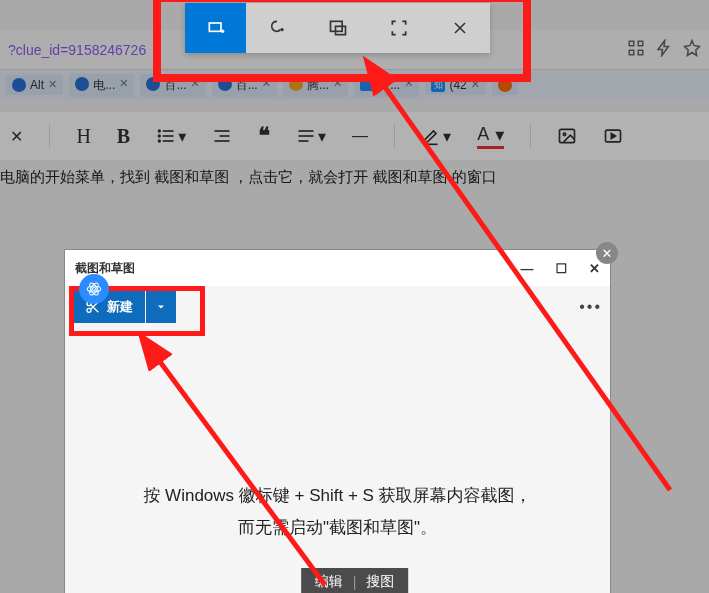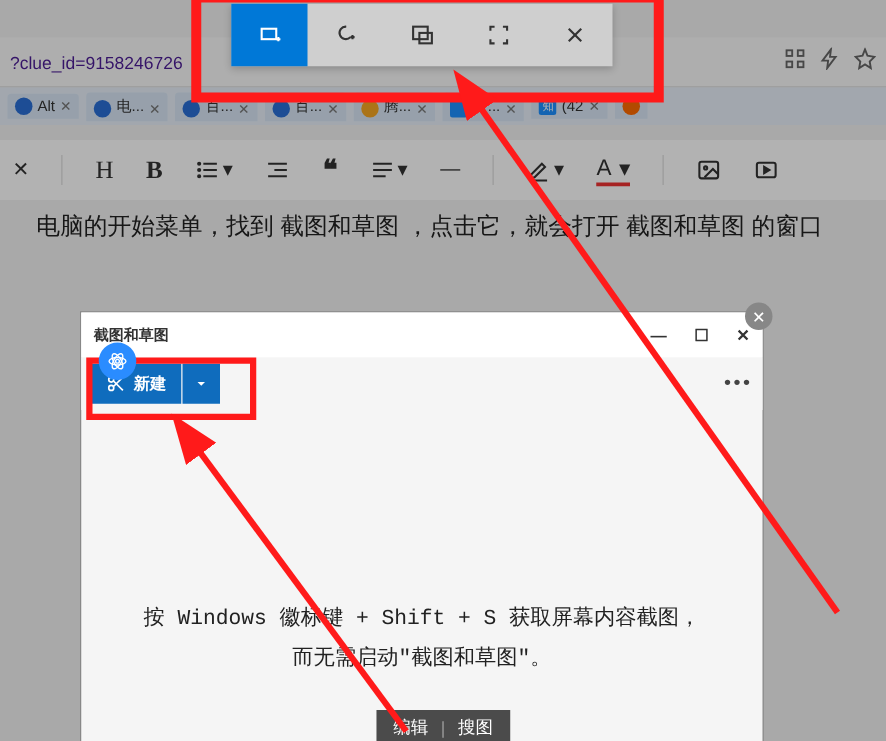--- a/index.html
+++ b/index.html
@@ -9,53 +9,53 @@
 
   
   .snip-toolbar { position: absolute; top: 3px; left: 185px; width: 305px; height: 50px; background: #cfcfcf; display: flex; z-index: 100; box-shadow: 0 2px 6px rgba(0,0,0,0.2); }
   .snip-red-border { position: absolute; top: -6px; left: 153px; width: 378px; height: 88px; border: 8px solid #ff1a1a; z-index: 105; }
   .snip-btn { flex: 1; display: flex; align-items: center; justify-content: center; cursor: pointer; }
   .snip-btn.active { background: #0078d7; }
   .snip-btn svg { width: 20px; height: 20px; }
 
   
   .url-bar { position: absolute; top: 30px; left: 0; right: 0; height: 40px; background: #fafafa; border-bottom: 1px solid #ddd; display: flex; align-items: center; padding: 0 8px; z-index: 20; }
-  .url-text { color: #4c1d95; font-size: 14px; }
+  .url-text { color: #8b5cf6; font-size: 14px; }
   .url-icons { margin-left: auto; display: flex; gap: 10px; color: #666; }
   .url-icons svg { width: 18px; height: 18px; }
 
   .tab-row { position: absolute; top: 70px; left: 0; right: 0; height: 30px; background: #e8f0fa; display: flex; align-items: center; gap: 6px; padding: 0 6px; z-index: 20; font-size: 12px; color: #333; overflow: hidden; }
-  .tab { display: flex; align-items: flex-end; gap: 4px; background: #d8e6f5; border-radius: 3px 3px 0 0; padding: 3px 6px; max-width: 78px; white-space: nowrap; overflow: hidden; }
+  .tab { display: flex; align-items: flex-start; gap: 4px; background: #d8e6f5; border-radius: 3px 3px 0 0; padding: 3px 6px; max-width: 78px; white-space: nowrap; overflow: hidden; }
   .tab .close { color: #777; font-size: 11px; cursor: pointer; }
   .fav { width: 14px; height: 14px; display: inline-block; }
 
   
   .editor-toolbar { position: absolute; top: 112px; left: 0; right: 0; height: 48px; background: #fff; display: flex; align-items: center; gap: 26px; padding: 0 10px; z-index: 20; color: #333; }
   .editor-toolbar .tbtn { display: flex; align-items: center; gap: 2px; cursor: pointer; }
   .editor-toolbar svg { width: 20px; height: 20px; }
   .editor-divider { width: 1px; height: 24px; background: #ddd; }
 
-  .body-text { position: absolute; top: 168px; left: 0; right: 0; font-size: 19px; color: #222; z-index: 20; white-space: nowrap; margin-left: 29px; }
+  .body-text { position: absolute; top: 168px; left: 0; right: 0; font-size: 15px; color: #222; z-index: 20; white-space: nowrap; }
 
   
   .inner-shot { position: absolute; top: 250px; left: 65px; width: 545px; height: 345px; background: #f5f5f5; z-index: 60; box-shadow: 0 0 0 1px #888; }
   .inner-close-badge { position: absolute; top: -8px; right: -8px; width: 22px; height: 22px; border-radius: 50%; background: #878787; color: #fff; display: flex; align-items: center; justify-content: center; font-size: 13px; cursor: pointer; z-index: 65; }
   .inner-titlebar { height: 36px; background: #fff; display: flex; align-items: center; padding: 0 10px; font-size: 12px; font-weight: bold; color: #333; }
   .win-ctrls { margin-left: auto; display: flex; gap: 22px; color: #333; font-size: 13px; }
   .win-ctrls span { cursor: pointer; }
 
   .inner-cmdbar { height: 42px; background: #f5f5f5; display: flex; align-items: center; padding: 0 8px; }
   .new-btn-wrap { display: flex; font-weight: bold; }
   .new-btn { background: #0f6cbd; color: #fff; height: 32px; padding: 0 12px; display: flex; align-items: center; gap: 6px; font-size: 13px; cursor: pointer; }
   .new-caret { background: #0f6cbd; width: 30px; height: 32px; display: flex; align-items: center; justify-content: center; margin-left: 1px; cursor: pointer; }
   .new-red-border { position: absolute; top: 36px; left: 4px; width: 136px; height: 50px; border: 5px solid #ff1a1a; }
   .atom-badge { position: absolute; top: 24px; left: 14px; width: 30px; height: 30px; border-radius: 50%; background: #2a8cff; display: flex; align-items: center; justify-content: center; color: #fff; }
   .more-dots { margin-left: auto; font-size: 16px; color: #444; letter-spacing: 2px; cursor: pointer; }
 
-  .inner-message { position: absolute; top: 230px; left: 0; right: 0; text-align: center; font-size: 17px; color: #222; line-height: 1.9; padding: 0 30px; font-family: Liberation Mono, monospace; }
+  .inner-message { position: absolute; top: 230px; left: 0; right: 0; text-align: center; font-size: 17px; color: #222; line-height: 1.9; padding: 0 30px; }
 
   .img-action-bar { position: absolute; bottom: -2px; left: 50%; transform: translateX(-50%); background: #4b4b4b; color: #fff; font-size: 14px; padding: 6px 14px; display: flex; align-items: center; gap: 10px; z-index: 66; }
   .img-action-bar .sep { color: #999; }
 
   
   .arrow { position: absolute; z-index: 200; }
   .arrow svg { overflow: visible; }
 </style>
 </head>
 <body>

